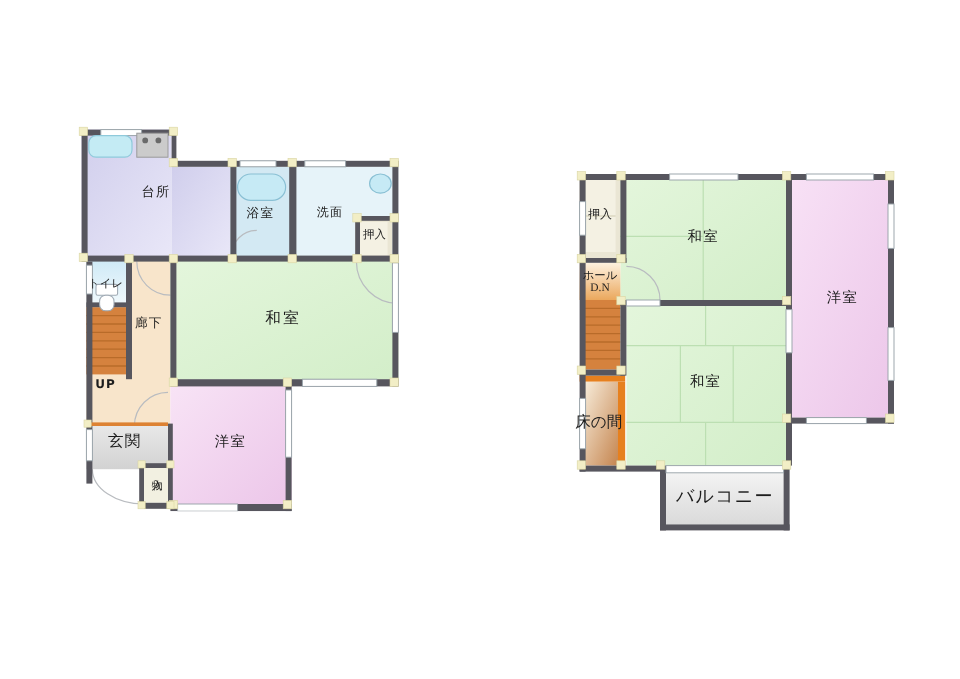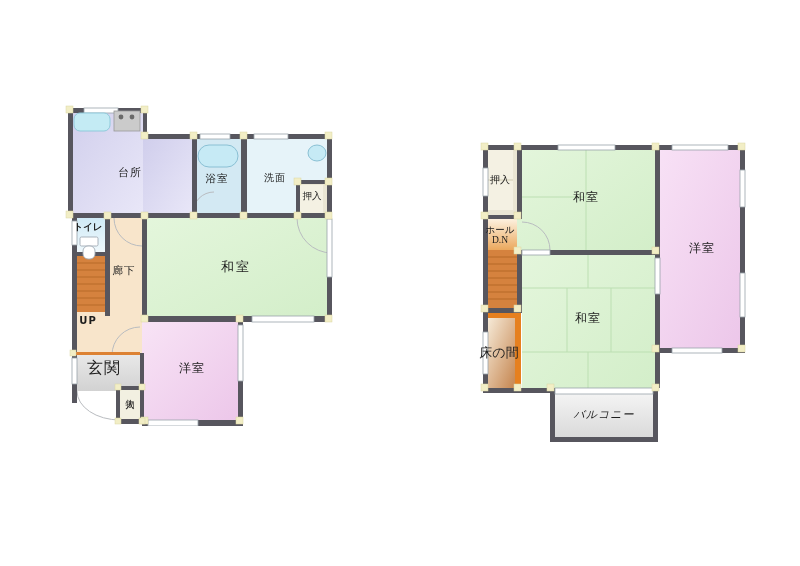--- a/index.html
+++ b/index.html
@@ -5,21 +5,21 @@
   html,body{margin:0;padding:0;background:#ffffff;}
   .canvas{position:relative;width:800px;height:566px;background:#ffffff;overflow:hidden;
           font-family:"DejaVu Sans",sans-serif;}
   .floor{position:absolute;}
   .floor svg{position:absolute;left:0;top:0;}
   .lbl{position:absolute;transform:translate(-50%,-50%);font-size:11px;color:#1d1d1d;
        white-space:nowrap;letter-spacing:1px;line-height:1;}
   .lbl.small{font-size:9.5px;letter-spacing:0;}
   .lbl.big{font-size:13px;letter-spacing:2px;}
   .lbl.vert{writing-mode:vertical-rl;text-orientation:upright;letter-spacing:0;font-size:9px;}
-  .lbl.slant{font-style:italic;font-size:11px;}
+  .lbl.slant{font-size:15px;}
 </style>
 </head>
 <body>
 
 <div class="canvas">
 
   <div class="floor" style="left:64px;top:104px;width:274px;height:322px;">
     <svg width="274" height="322" viewBox="0 0 274 322">
       <defs>
         <linearGradient id="g1kit" x1="0" y1="0" x2="1" y2="1">
@@ -154,29 +154,29 @@
         </g>
         <rect x="134" y="41" width="40" height="22" rx="11" fill="#c6eaf5" stroke="#8ac0d4"></rect>
         <ellipse cx="253" cy="49" rx="9" ry="8" fill="#c6eaf5" stroke="#8ac0d4"></ellipse>
         <g fill="#ffffff" stroke="#a0aab4" stroke-width="0.9">
           <rect x="16" y="133" width="18" height="9" rx="1.5"></rect>
           <rect x="19" y="142" width="12" height="13" rx="5"></rect>
         </g>
       </g>
     </svg>
 
-    <div class="lbl" style="left:66px;top:68px;">台所</div>
+    <div class="lbl" style="left:66px;top:56px;">台所</div>
     <div class="lbl" style="left:153px;top:74px;font-size:10.5px;">浴室</div>
     <div class="lbl" style="left:211px;top:74px;font-size:10px;">洗面</div>
     <div class="lbl small" style="left:248px;top:92px;">押入</div>
-    <div class="lbl small" style="left:24px;top:123px;font-weight:bold;">トイレ</div>
+    <div class="lbl small" style="left:24px;top:133px;">トイレ</div>
     <div class="lbl" style="left:60px;top:166px;font-size:10.5px;">廊下</div>
     <div class="lbl big" style="left:172px;top:162px;">和室</div>
     <div class="lbl" style="left:24px;top:217px;font-size:10px;font-weight:bold;">UP</div>
-    <div class="lbl" style="left:40px;top:264px;font-size:16px;">玄関</div>
+    <div class="lbl" style="left:40px;top:264px;font-size:13px;font-family:Liberation Mono, monospace;">玄関</div>
     <div class="lbl vert" style="left:61px;top:288px;transform:translate(0,0);">物入</div>
     <div class="lbl" style="left:128px;top:264px;font-size:12px;">洋室</div>
   </div>
 
   <div class="floor" style="left:478px;top:140px;width:272px;height:305px;">
     <svg width="272" height="305" viewBox="0 0 272 305">
       <defs>
         <linearGradient id="g2grn" x1="0" y1="0" x2="1" y2="1">
           <stop offset="0" stop-color="#e4f6dc"></stop>
             <stop offset="1" stop-color="#d3eec9"></stop>

